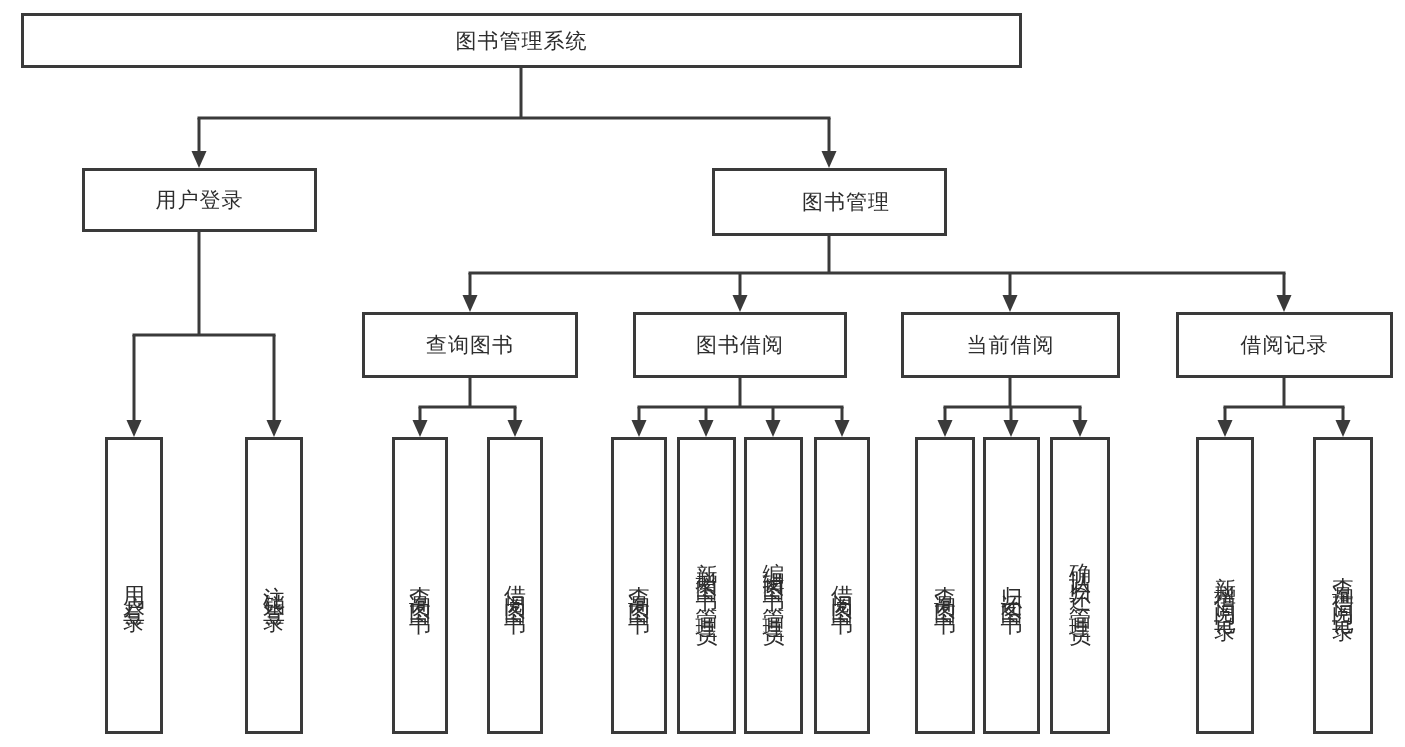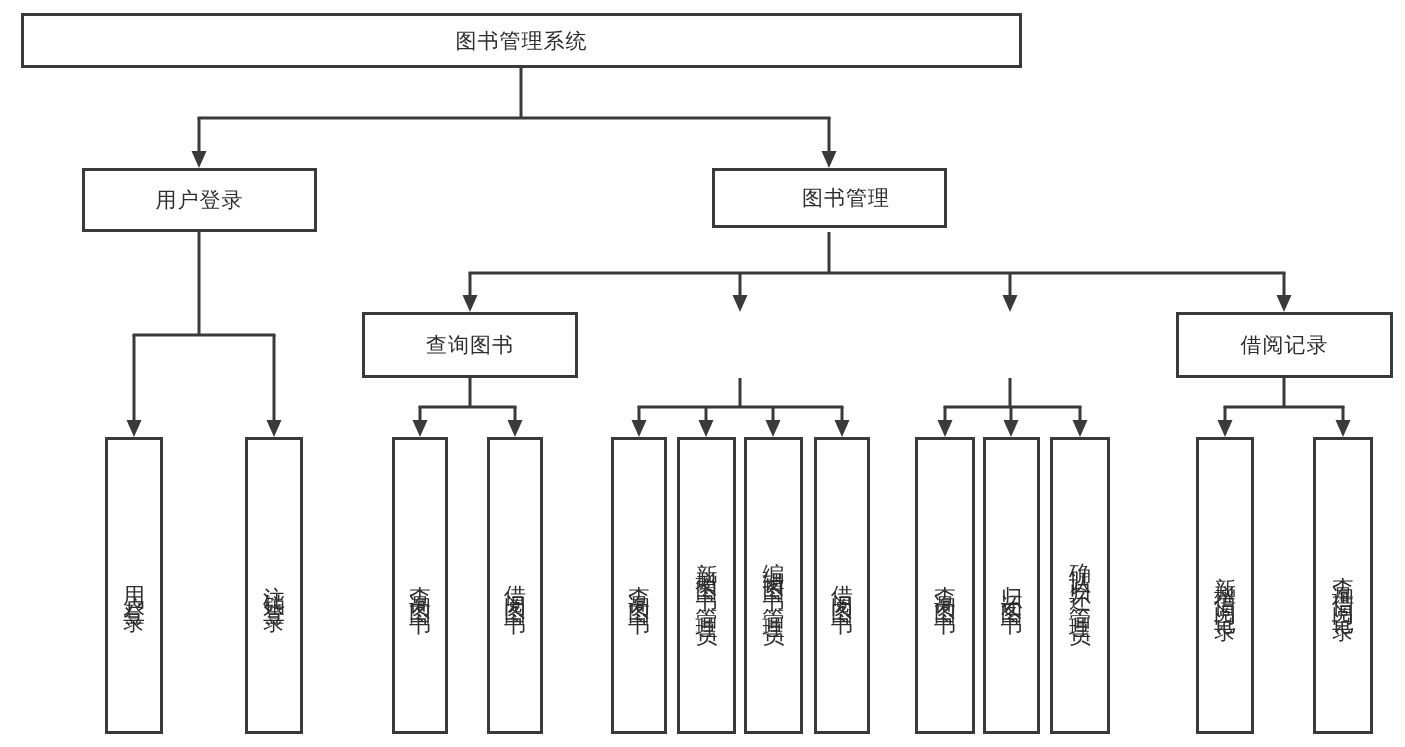--- a/index.html
+++ b/index.html
@@ -101,26 +101,32 @@
       <polygon points="1335.5,420 1350.5,420 1343,437" fill="#3a3a3a"></polygon>
     </svg>
 
   <div class="node h-node" style="left:21px;top:13px;width:1001px;height:55px;">
     <span>图书管理系统</span>
   </div>
 
   <div class="node h-node" style="left:82px;top:168px;width:235px;height:64px;">
     <span>用户登录</span>
   </div>
-  <div class="node h-node" style="left:712px;top:168px;width:235px;height:60px;padding-left:33px;">
+  <div class="node h-node" style="left:712px;top:168px;width:235px;height:68px;padding-left:33px;">
     <span>图书管理</span>
   </div>
 
   <div class="node h-node" style="left:362px;top:312px;width:216px;height:66px;">
     <span>查询图书</span>
+  </div>
+  <div class="node h-node" style="left:633px;top:312px;width:214px;height:66px;">
+    <span>图书借阅</span>
+  </div>
+  <div class="node h-node" style="left:901px;top:312px;width:219px;height:66px;">
+    <span>当前借阅</span>
   </div>
   <div class="node h-node" style="left:1176px;top:312px;width:217px;height:66px;">
     <span>借阅记录</span>
   </div>
 
   <div class="node v-node" style="left:105px;top:437px;width:58px;height:297px;">
     <span>用户登录</span>
   </div>
   <div class="node v-node" style="left:245px;top:437px;width:58px;height:297px;">
     <span>注销登录</span>

